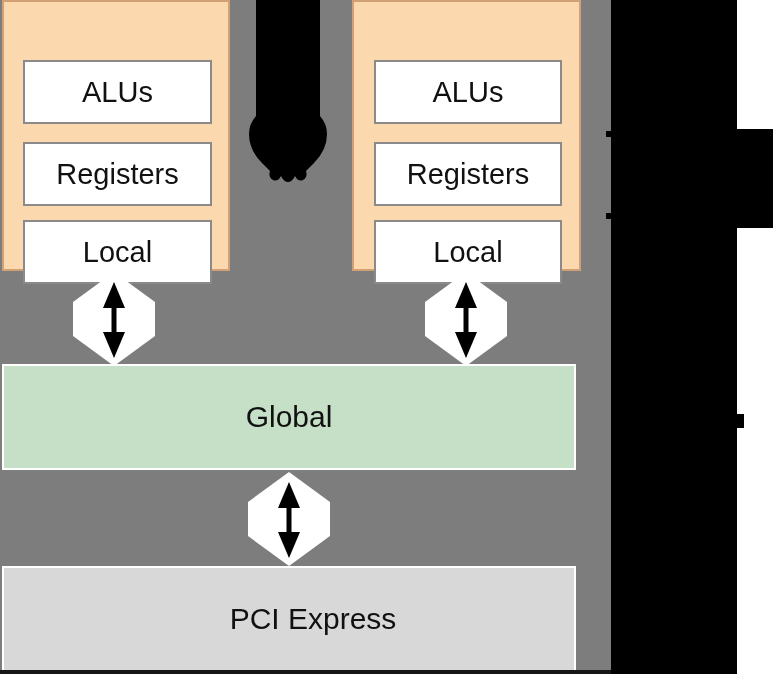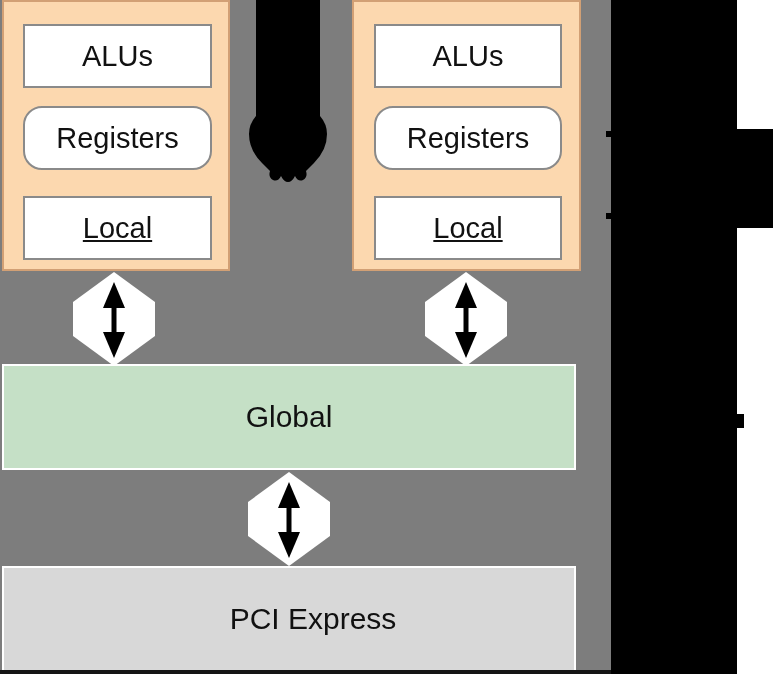--- a/index.html
+++ b/index.html
@@ -15,27 +15,27 @@
   }
   
   .cu{
     position:absolute;top:0;height:271px;background:#fcd8af;border:2px solid #d2a075;
   }
   .cu-left{left:2px;width:228px;}
   .cu-right{left:352px;width:229px;}
   .mem-box{
     position:absolute;background:#ffffff;border:2px solid #8a8a8a;
     display:flex;align-items:center;justify-content:center;
-    font-size:29px;color:#111;
+    font-size:29px;color:#111;margin-top:36px;
   }
   .cu-left .mem-box{left:19px;width:189px;}
   .cu-right .mem-box{left:20px;width:188px;}
   .row1{top:22px;height:64px;}
-  .row2{top:104px;height:64px;border-radius:19px;}
-  .row3{top:194px;height:64px;text-decoration:underline;}
+  .row2{top:104px;height:64px;}
+  .row3{top:182px;height:64px;}
   
   .bar{
     position:absolute;left:2px;width:574px;height:106px;border:2px solid #ffffff;
     display:flex;align-items:center;justify-content:center;
     font-size:30px;color:#111;
   }
   .bar-global{top:364px;background:#c5e0c6;align-items:center;}
   .bar-pci{top:566px;background:#d8d8d8;padding-left:48px;}
   
   .black-rect{position:absolute;left:611px;top:0;width:126px;height:674px;background:#000;}

